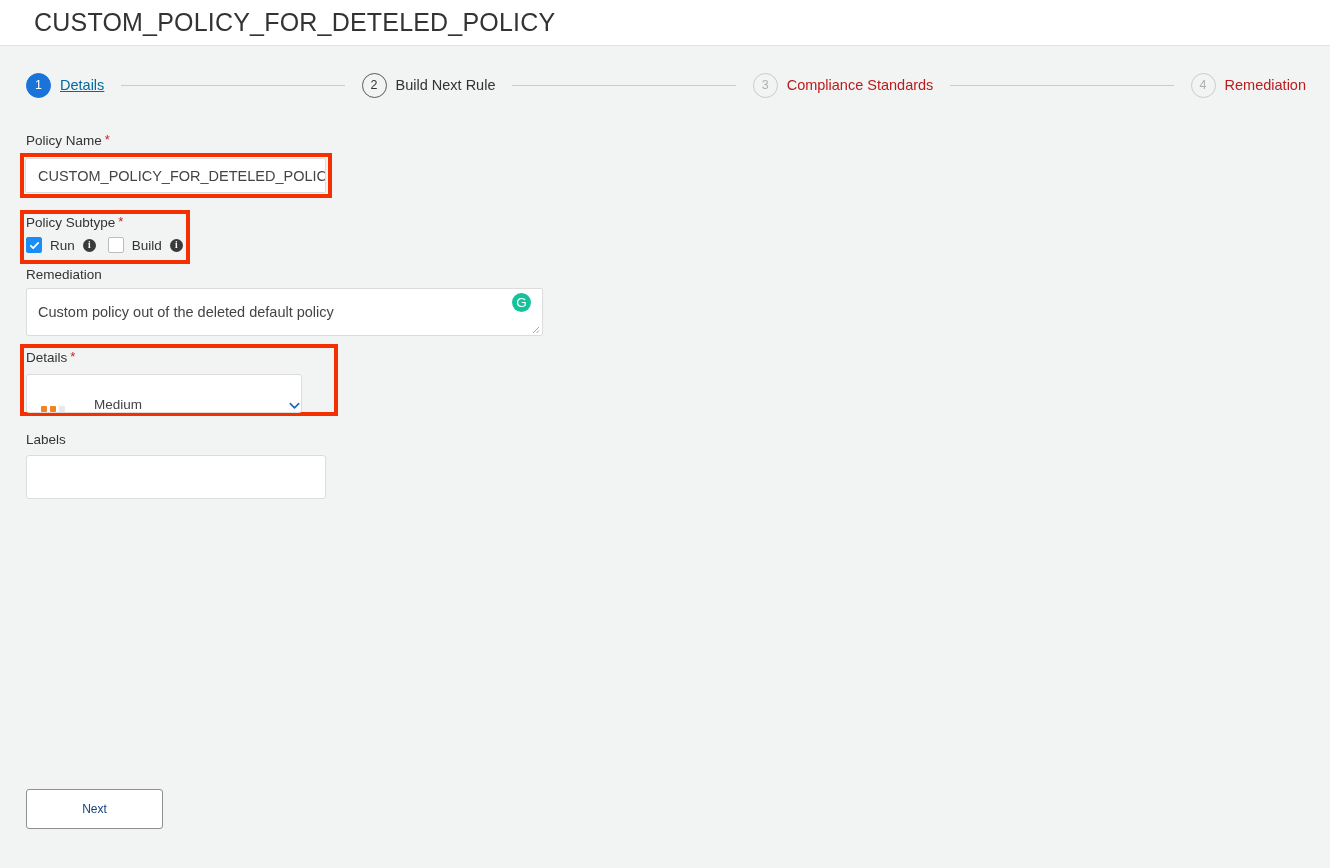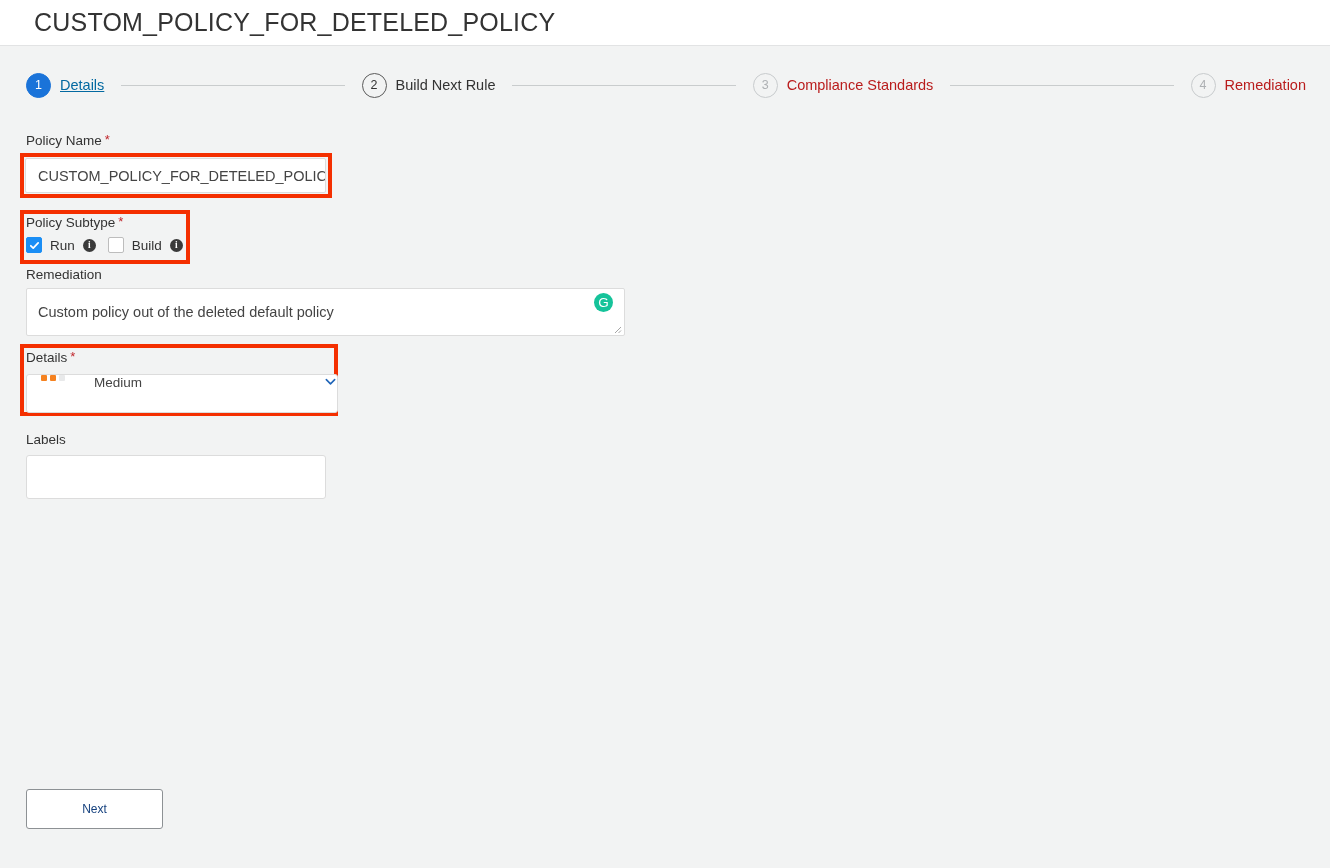--- a/index.html
+++ b/index.html
@@ -151,21 +151,21 @@
     font-weight: bold;
     margin-left: 8px; flex: 0 0 auto;
     display:inline-block;
   }
   .gap-18 { width: 12px; }
 
   
   .pos-desc-label { position: absolute; left: 26px; top: 267px; }
   .desc-wrap {
     position: absolute; left: 26px; top: 288px;
-    width: 599px; height: 48px;
+    width: 517px; height: 48px;
     background: #ffffff;
     border: 1px solid #dcdcdc;
     border-radius: 2px;
   }
   .desc-text {
     position: absolute; left: 11px; top: 15px;
     font-size: 14.5px; color: #444444;
     white-space: nowrap;
   }
   .gram-icon {
@@ -179,25 +179,25 @@
   .resize-grip {
     position: absolute; right: 2px; bottom: 1px;
     width: 10px; height: 10px;
   }
 
   
   .pos-severity-box { left: 20px; top: 344px; width: 318px; height: 72px; }
   .pos-severity-label { position: absolute; left: 26px; top: 350px; }
   .severity-select {
     position: absolute; left: 26px; top: 374px;
-    width: 312px; height: 39px;
+    width: 276px; height: 39px;
     background: #ffffff;
     border: 1px solid #dcdcdc;
     border-radius: 3px;
-    display: flex; align-items: flex-start;
+    display: flex; align-items: flex-end;
     padding: 0 0 0 14px;
   }
   .sev-dots { display: flex; align-items: center; gap: 3px; flex: 0 0 auto; }
   .sev-dot { width: 6px; height: 6px; border-radius: 1px; }
   .sev-dot.on { background: #f58220; }
   .sev-dot.off { background: #e8e9ea; }
   .sev-value { margin-left: 29px; font-size: 13.5px; color: #444444; }
   .sev-chevron { margin-left: auto; width: 13px; height: 13px; }
 
   

